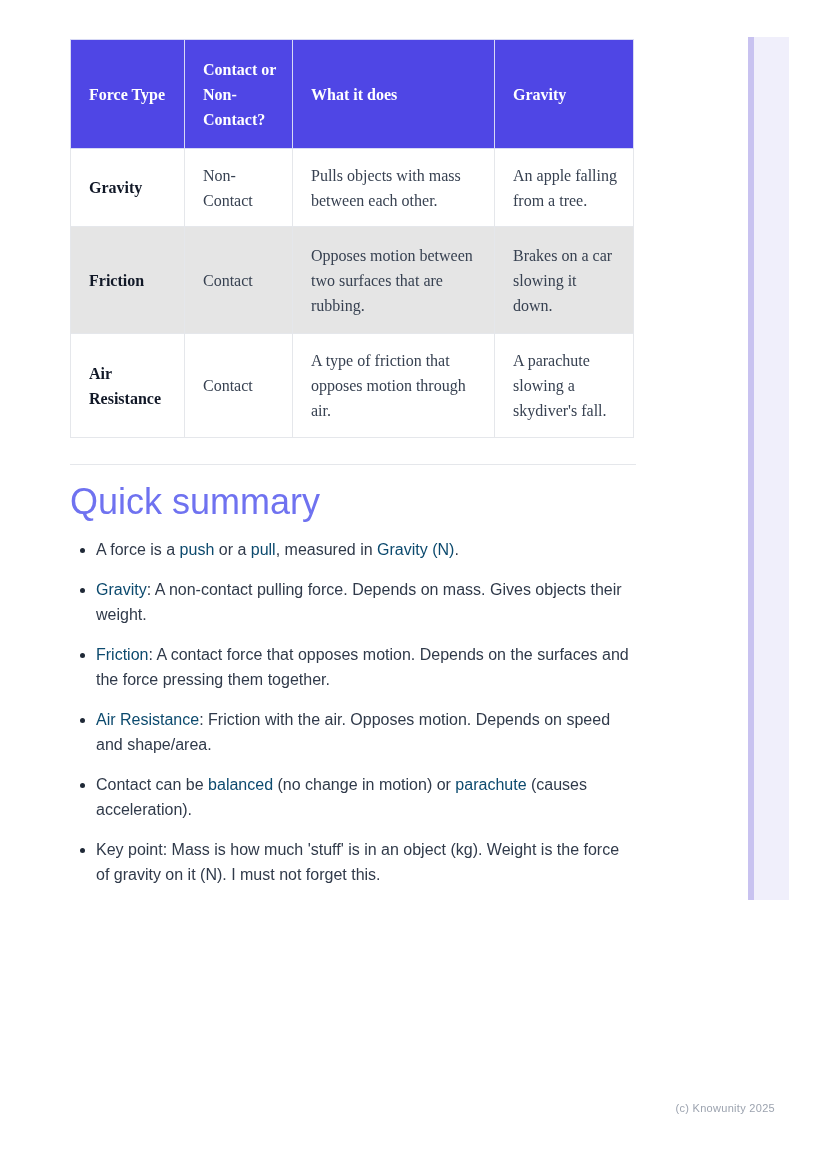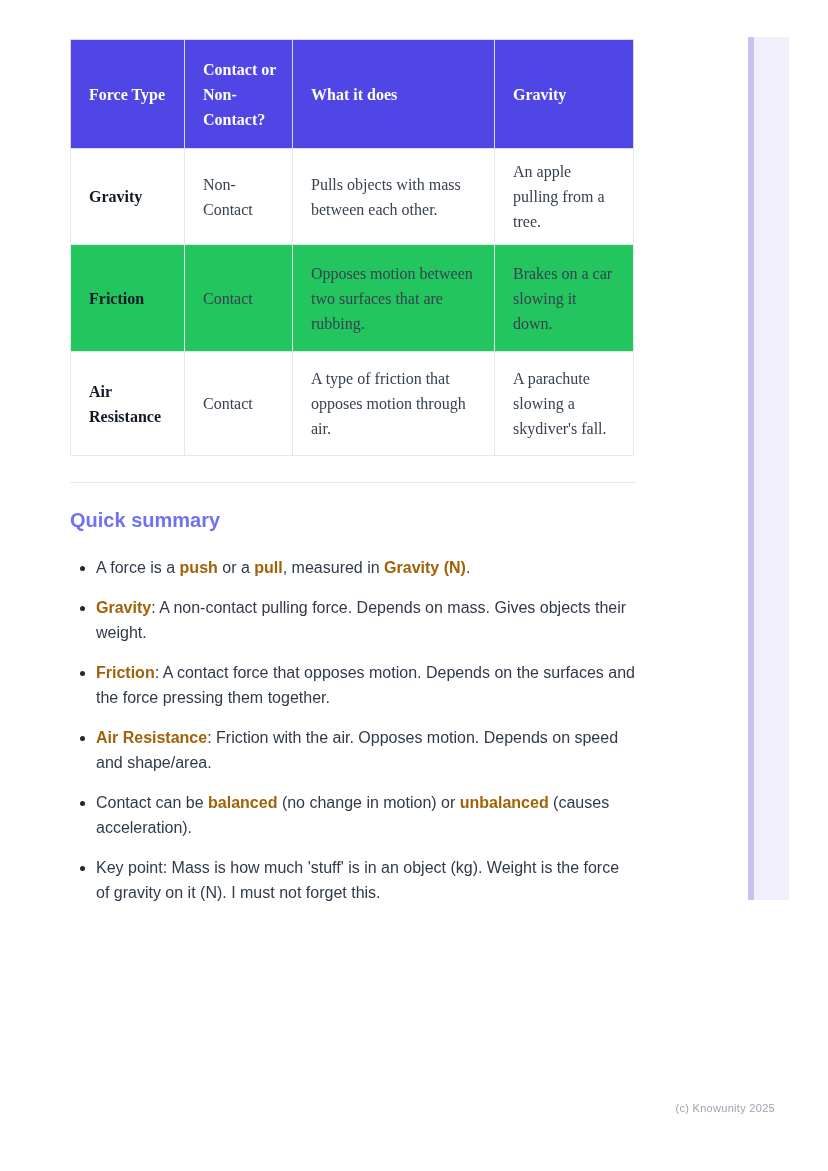--- a/index.html
+++ b/index.html
@@ -41,62 +41,62 @@
     color: #ffffff;
     font-weight: 600;
     height: 88px; 
     border-color: #d7d9f5;
   }
   table.forces td {
     color: #374151;
     background: #ffffff;
   }
   table.forces tr.alt td {
-    background: #22c55e;
+    background: #e5e5e5;
   }
   table.forces td.force-name {
     font-weight: 700;
     color: #111827;
   }
   tr.row-h1 td { height: 57px; }   
   tr.row-h2 td { height: 86px; }   
   tr.row-h3 td { height: 83px; }   
 
   
   .divider {
     border: none;
     border-top: 1px solid #e5e7eb;
     margin: 26px 0 0 0;
     width: 566px;
   }
   h2.summary-heading {
     margin: 22px 0 20px 0;
-    font-size: 20px;
+    font-size: 36px;
     line-height: 30px;
-    font-weight: 700;
+    font-weight: 400;
     color: #6f72f0;
   }
   ul.summary-list {
     margin: 0;
     padding: 0 0 0 26px;
     color: #303a4a;
     font-size: 16px;
     line-height: 25px;
   }
   ul.summary-list li {
     margin: 0 0 15px 0;
     padding-left: 0;
   }
   ul.summary-list li::marker {
     color: #1f2937;
     font-size: 15px;
   }
   ul.summary-list strong {
-    font-weight: 700;
-    color: #a16207;
+    font-weight: 400;
+    color: #0c4a6e;
   }
   
   .page-edge-strip {
     position: absolute;
     left: 748px;
     top: 37px;
     width: 41px;
     height: 863px;
     background: #f0effb;
     border-left: 6px solid #c8c2f0;
@@ -132,21 +132,21 @@
         <th>Contact or Non-Contact?</th>
         <th>What it does</th>
         <th>Gravity</th>
       </tr>
     </thead>
     <tbody>
       <tr class="row-h1">
         <td class="force-name">Gravity</td>
         <td>Non-Contact</td>
         <td>Pulls objects with mass between each other.</td>
-        <td>An apple pulling from a tree.</td>
+        <td>An apple falling from a tree.</td>
       </tr>
       <tr class="row-h2 alt">
         <td class="force-name">Friction</td>
         <td>Contact</td>
         <td>Opposes motion between two surfaces that are rubbing.</td>
         <td>Brakes on a car slowing it down.</td>
       </tr>
       <tr class="row-h3">
         <td class="force-name">Air Resistance</td>
         <td>Contact</td>
@@ -158,21 +158,21 @@
 
   <hr class="divider">
 
   <h2 class="summary-heading">Quick summary</h2>
 
   <ul class="summary-list">
     <li><span>A force is a </span><strong>push</strong><span> or a </span><strong>pull</strong><span>, measured in </span><strong>Gravity (N)</strong><span>.</span></li>
     <li><strong>Gravity</strong><span>: A non-contact pulling force. Depends on mass. Gives objects their weight.</span></li>
     <li><strong>Friction</strong><span>: A contact force that opposes motion. Depends on the surfaces and the force pressing them together.</span></li>
     <li><strong>Air Resistance</strong><span>: Friction with the air. Opposes motion. Depends on speed and shape/area.</span></li>
-    <li><span>Contact can be </span><strong>balanced</strong><span> (no change in motion) or </span><strong>unbalanced</strong><span> (causes acceleration).</span></li>
+    <li><span>Contact can be </span><strong>balanced</strong><span> (no change in motion) or </span><strong>parachute</strong><span> (causes acceleration).</span></li>
     <li><span>Key point: Mass is how much 'stuff' is in an object (kg). Weight is the force of gravity on it (N). I must not forget this.</span></li>
   </ul>
 
 </div>
 
 <div class="page-edge-strip"></div>
 
 <div class="page-footer">(c) Knowunity 2025</div>
 
 </body></html>

